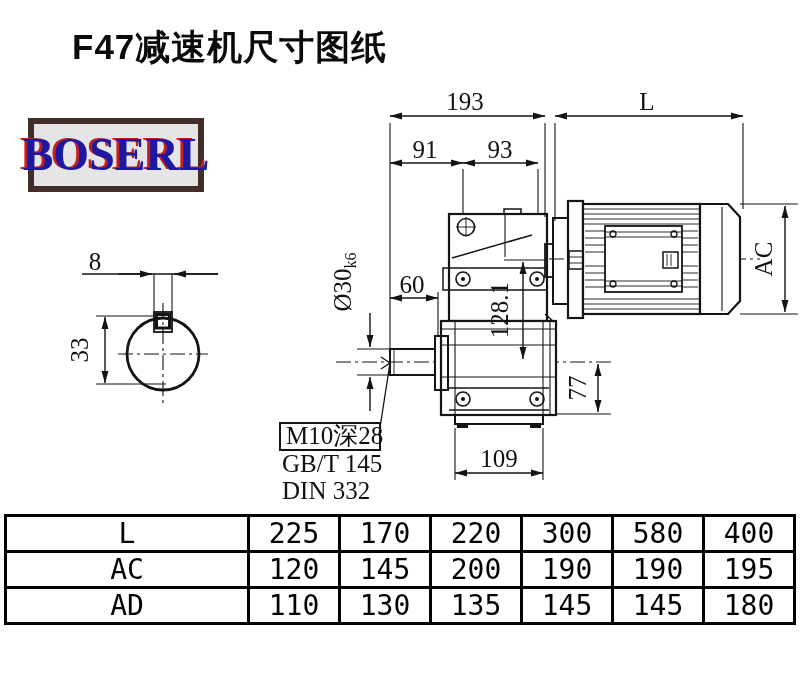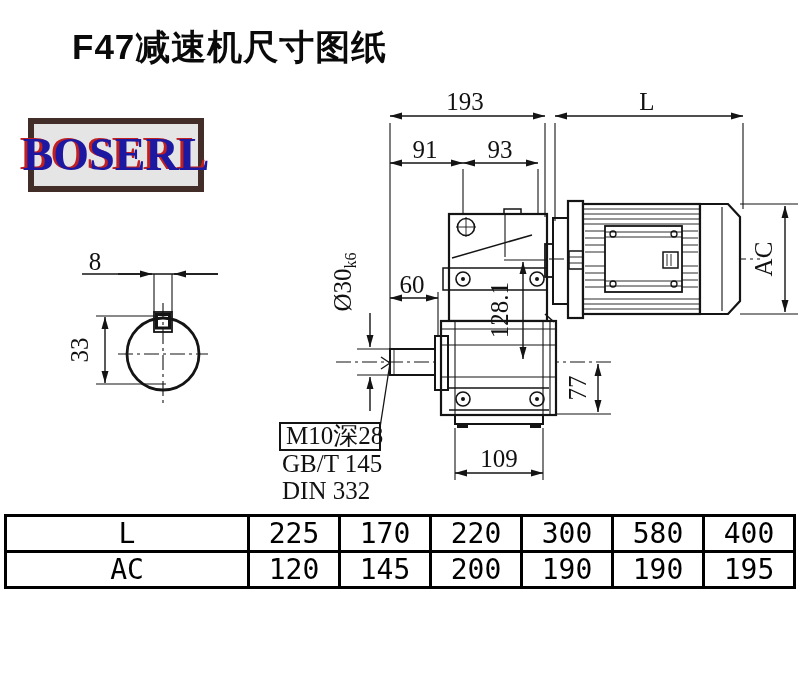--- a/index.html
+++ b/index.html
@@ -244,15 +244,24 @@
       </tr>
       <tr class="dr">
         <td>AC</td>
         <td>120</td>
         <td>145</td>
         <td>200</td>
         <td>190</td>
         <td>190</td>
         <td>195</td>
       </tr>
+      <tr class="dr">
+        <td>AD</td>
+        <td>110</td>
+        <td>130</td>
+        <td>135</td>
+        <td>145</td>
+        <td>145</td>
+        <td>180</td>
+      </tr>
     </tbody>
   </table>
 </div>
 
 </body></html>

